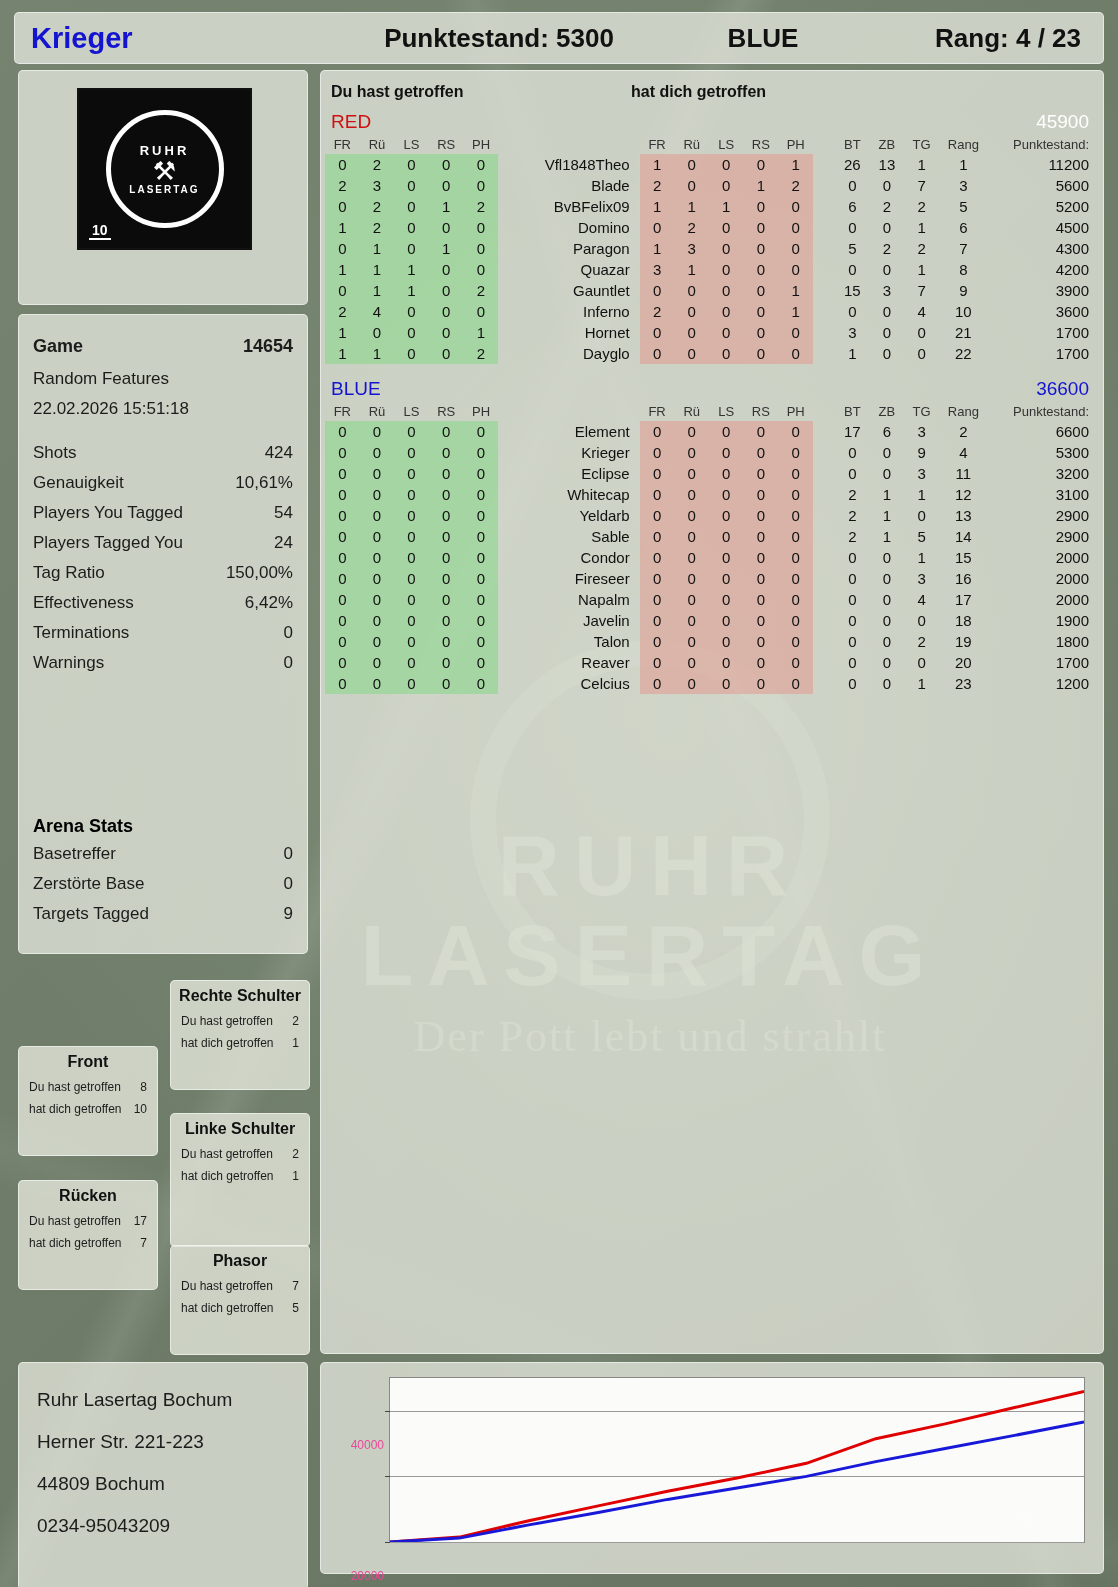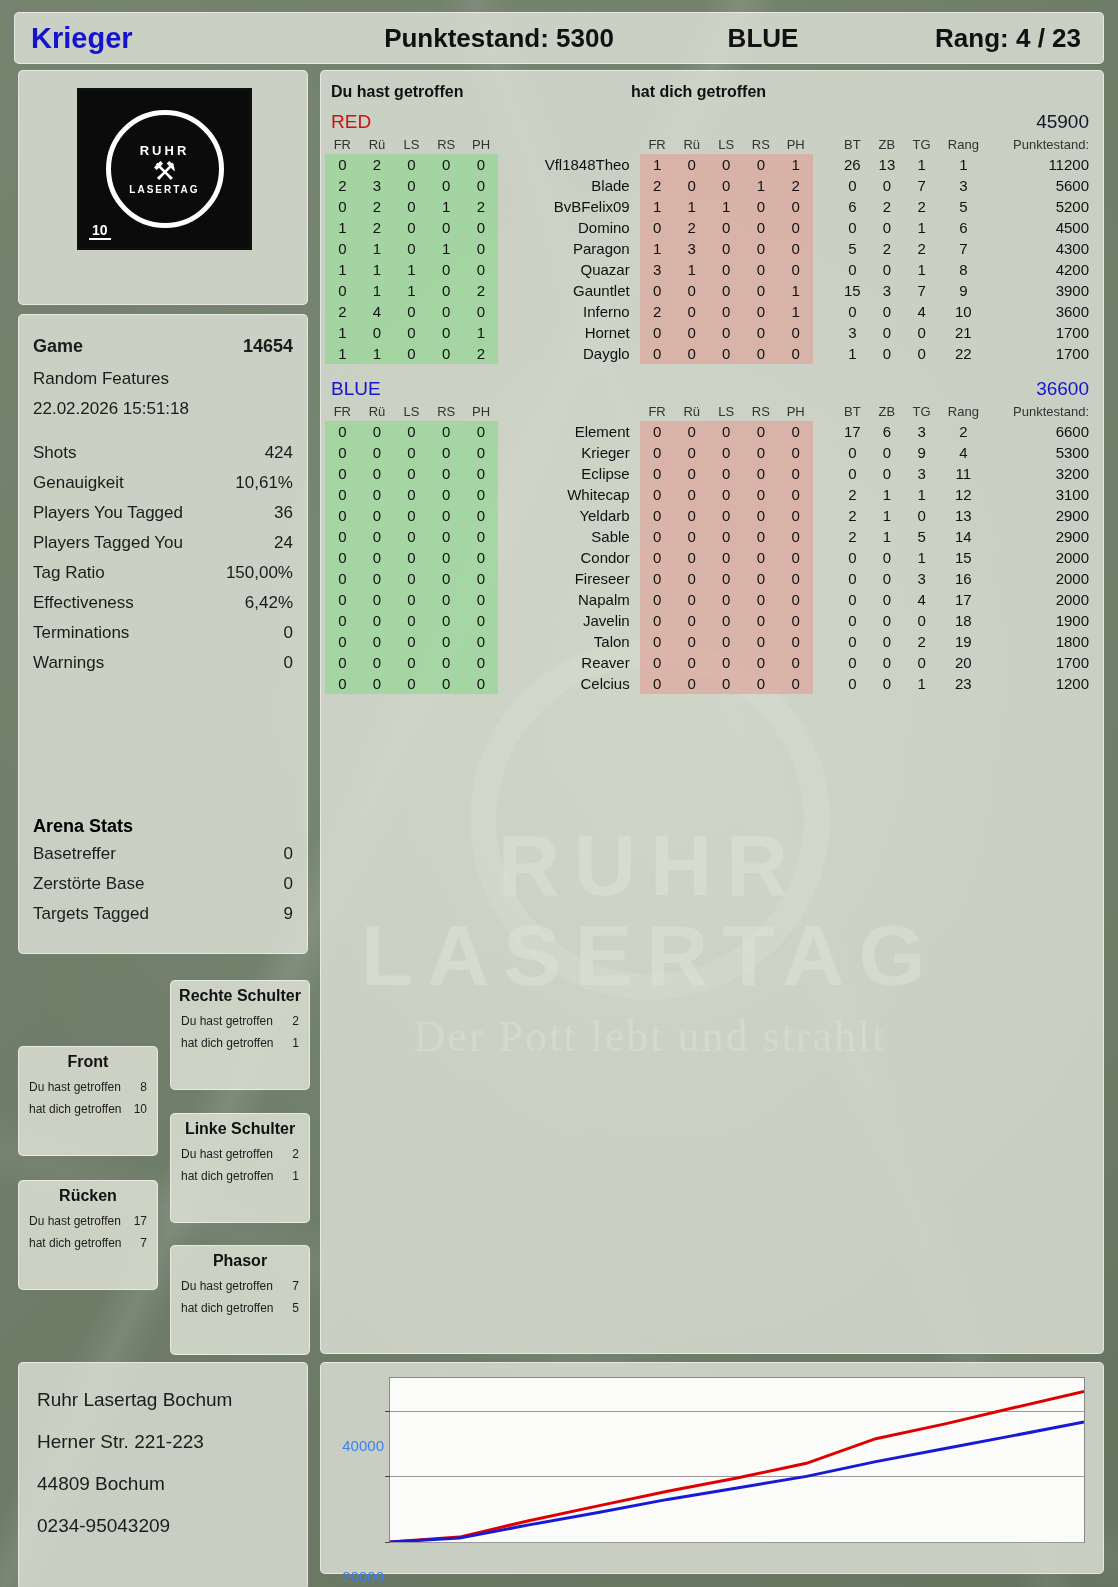--- a/index.html
+++ b/index.html
@@ -80,21 +80,21 @@
   .sec-title{ font-weight:bold; font-size:18px; padding:6px 0 2px; }
   .spacer{ height:14px; }
 
   
   .zone{ background:rgba(224,228,216,0.82); border:1px solid rgba(255,255,255,0.55); border-radius:5px; position:absolute; z-index:2; padding:6px 8px; }
   .zone .zt{ text-align:center; font-weight:bold; font-size:16px; color:#111; margin-bottom:5px; }
   .zone .zr{ display:flex; justify-content:space-between; font-size:12px; color:#1c1c1c; padding:4px 2px; }
 
   #zone-rs{ left:170px; top:980px; width:140px; height:110px; }
   #zone-front{ left:18px; top:1046px; width:140px; height:110px; }
-  #zone-ls{ left:170px; top:1113px; width:140px; height:110px; }
+  #zone-ls{ left:170px; top:1113px; width:140px; height:134px; }
   #zone-back{ left:18px; top:1180px; width:140px; height:110px; }
   #zone-ph{ left:170px; top:1245px; width:140px; height:110px; }
 
   #address-panel{ left:18px; top:1362px; width:290px; height:228px; padding:16px 18px; }
   #address-panel .ar{ font-size:19px; color:#1c1c1c; padding:10px 0; }
 
   
   #score-panel{ left:320px; top:70px; width:784px; height:1284px; padding:8px 4px 0 4px; }
   .sb-head{ display:flex; font-size:16px; font-weight:bold; color:#111; padding:4px 0 8px 0;}
   .sb-head .a{ width:300px; padding-left:6px;}
@@ -114,21 +114,21 @@
   .rk{ width:52px; }
   .pt{ width:116px; text-align:right !important; padding-right:10px !important;}
   .ptheadc{ font-size:13px; color:#333; }
   .secgap{ height:12px; }
 
   
   #chart-panel{ left:320px; top:1362px; width:784px; height:212px; padding:8px 10px; }
   .chart-area{ position:relative; width:100%; height:100%; }
   .plot{ position:absolute; left:58px; top:6px; right:8px; bottom:22px; background:rgba(255,255,255,0.92); border:1px solid #888; }
   .gridline{ position:absolute; left:0; right:0; border-top:1px solid #999; }
-  .ylab{ position:absolute; right:calc(100% + 6px); transform:translateY(-50%); font-size:15px; color:#3b82f6; white-space:nowrap; }
+  .ylab{ position:absolute; right:calc(100% + 6px); transform:translateY(-50%); font-size:12px; color:#ec4899; white-space:nowrap; }
   .tick{ position:absolute; left:-5px; width:5px; border-top:1px solid #444; }
 </style>
 </head>
 <body>
 
 <div class="bg"></div>
 <div class="wm-ring"></div>
 <div class="watermark">
   <div class="wm-big">RUHR<br>LASERTAG</div>
   <div class="wm-sub">Der Pott lebt und strahlt</div>
@@ -168,21 +168,21 @@
   <div class="row">
       <span>Shots</span>
       <span>424</span>
     </div>
   <div class="row">
       <span>Genauigkeit</span>
       <span>10,61%</span>
     </div>
   <div class="row">
       <span>Players You Tagged</span>
-      <span>36</span>
+      <span>54</span>
     </div>
   <div class="row">
       <span>Players Tagged You</span>
       <span>24</span>
     </div>
   <div class="row">
       <span>Tag Ratio</span>
       <span>150,00%</span>
     </div>
   <div class="row">
@@ -280,21 +280,21 @@
 <div class="panel" id="score-panel">
   <div class="sb-head">
     <div class="a">Du hast getroffen</div>
     <div class="b">hat dich getroffen</div>
   </div>
   <table class="sb" id="sb-table">
       <tbody>
         <tr class="teamrow">
           <td class="teamname" colspan="6" style="color:#d01010">RED</td>
           <td colspan="6"></td>
-          <td class="teamtotal" colspan="5" style="color:#0f172a">45900</td>
+          <td class="teamtotal" colspan="5" style="color:#ffffff">45900</td>
         </tr>
         <tr class="colhead">
           <td class="st">FR</td>
           <td class="st">Rü</td>
           <td class="st">LS</td>
           <td class="st">RS</td>
           <td class="st">PH</td>
           <td class="nm"></td>
           <td class="st">FR</td>
           <td class="st">Rü</td>

